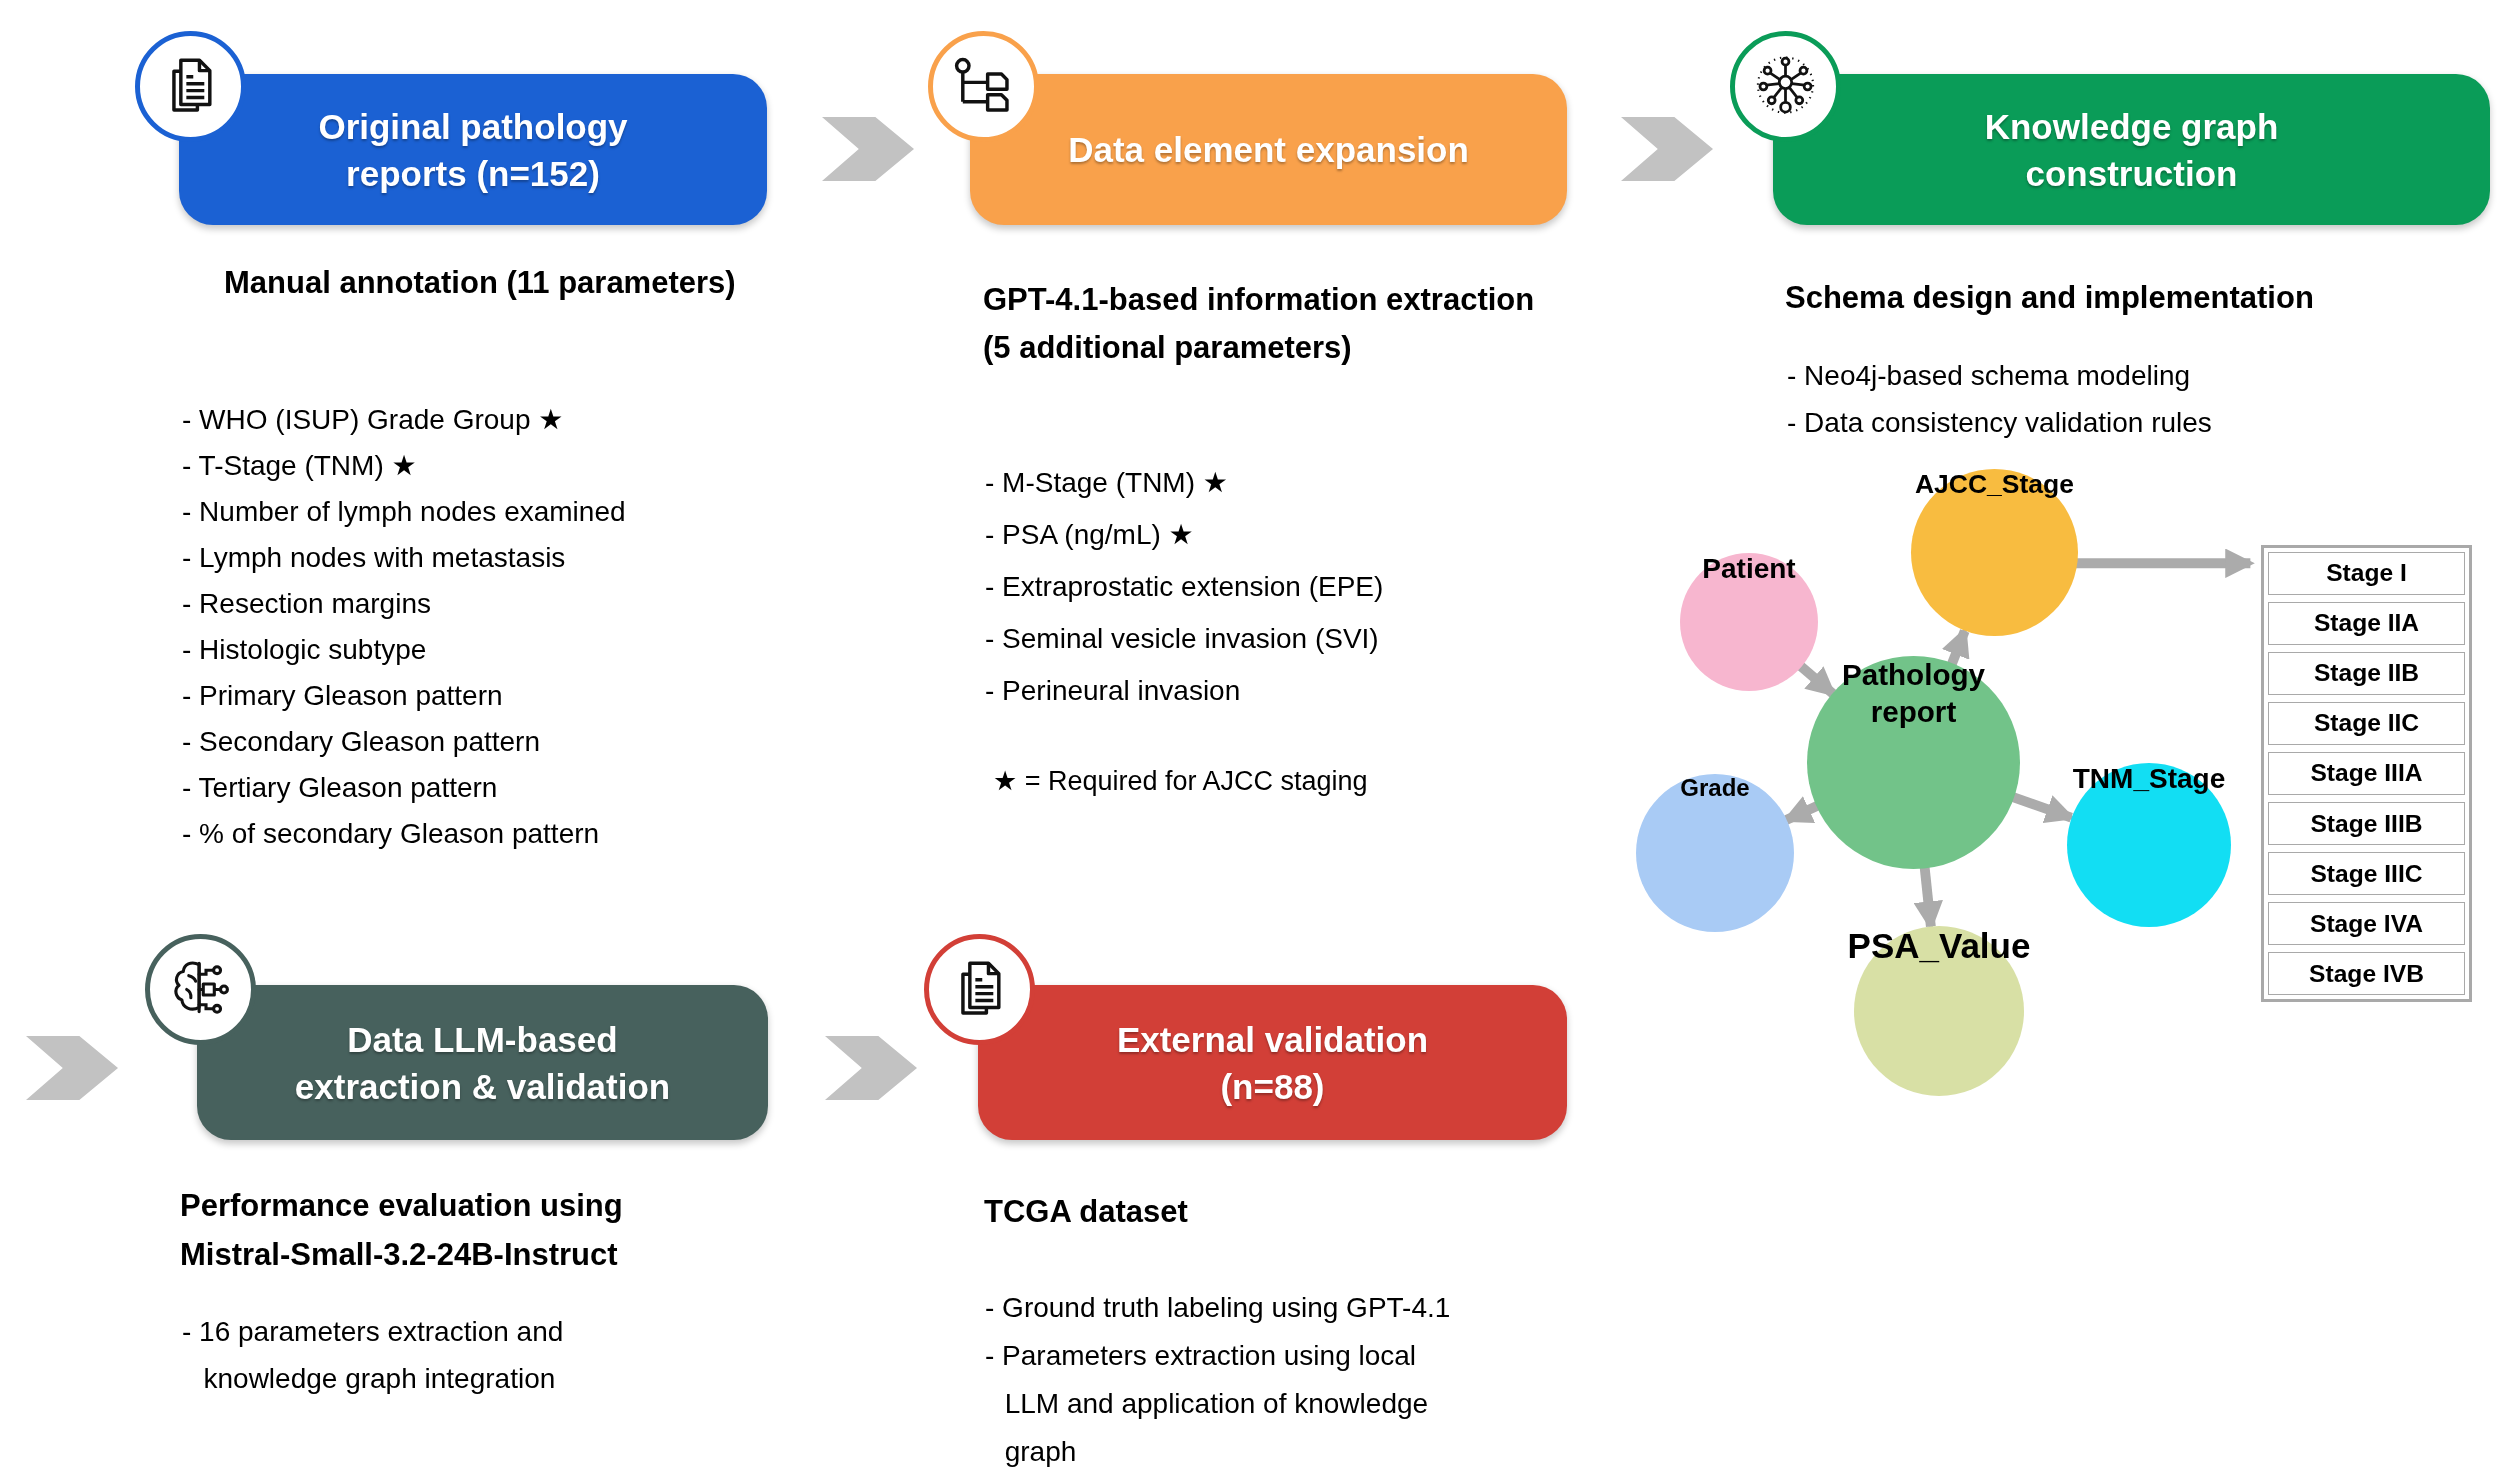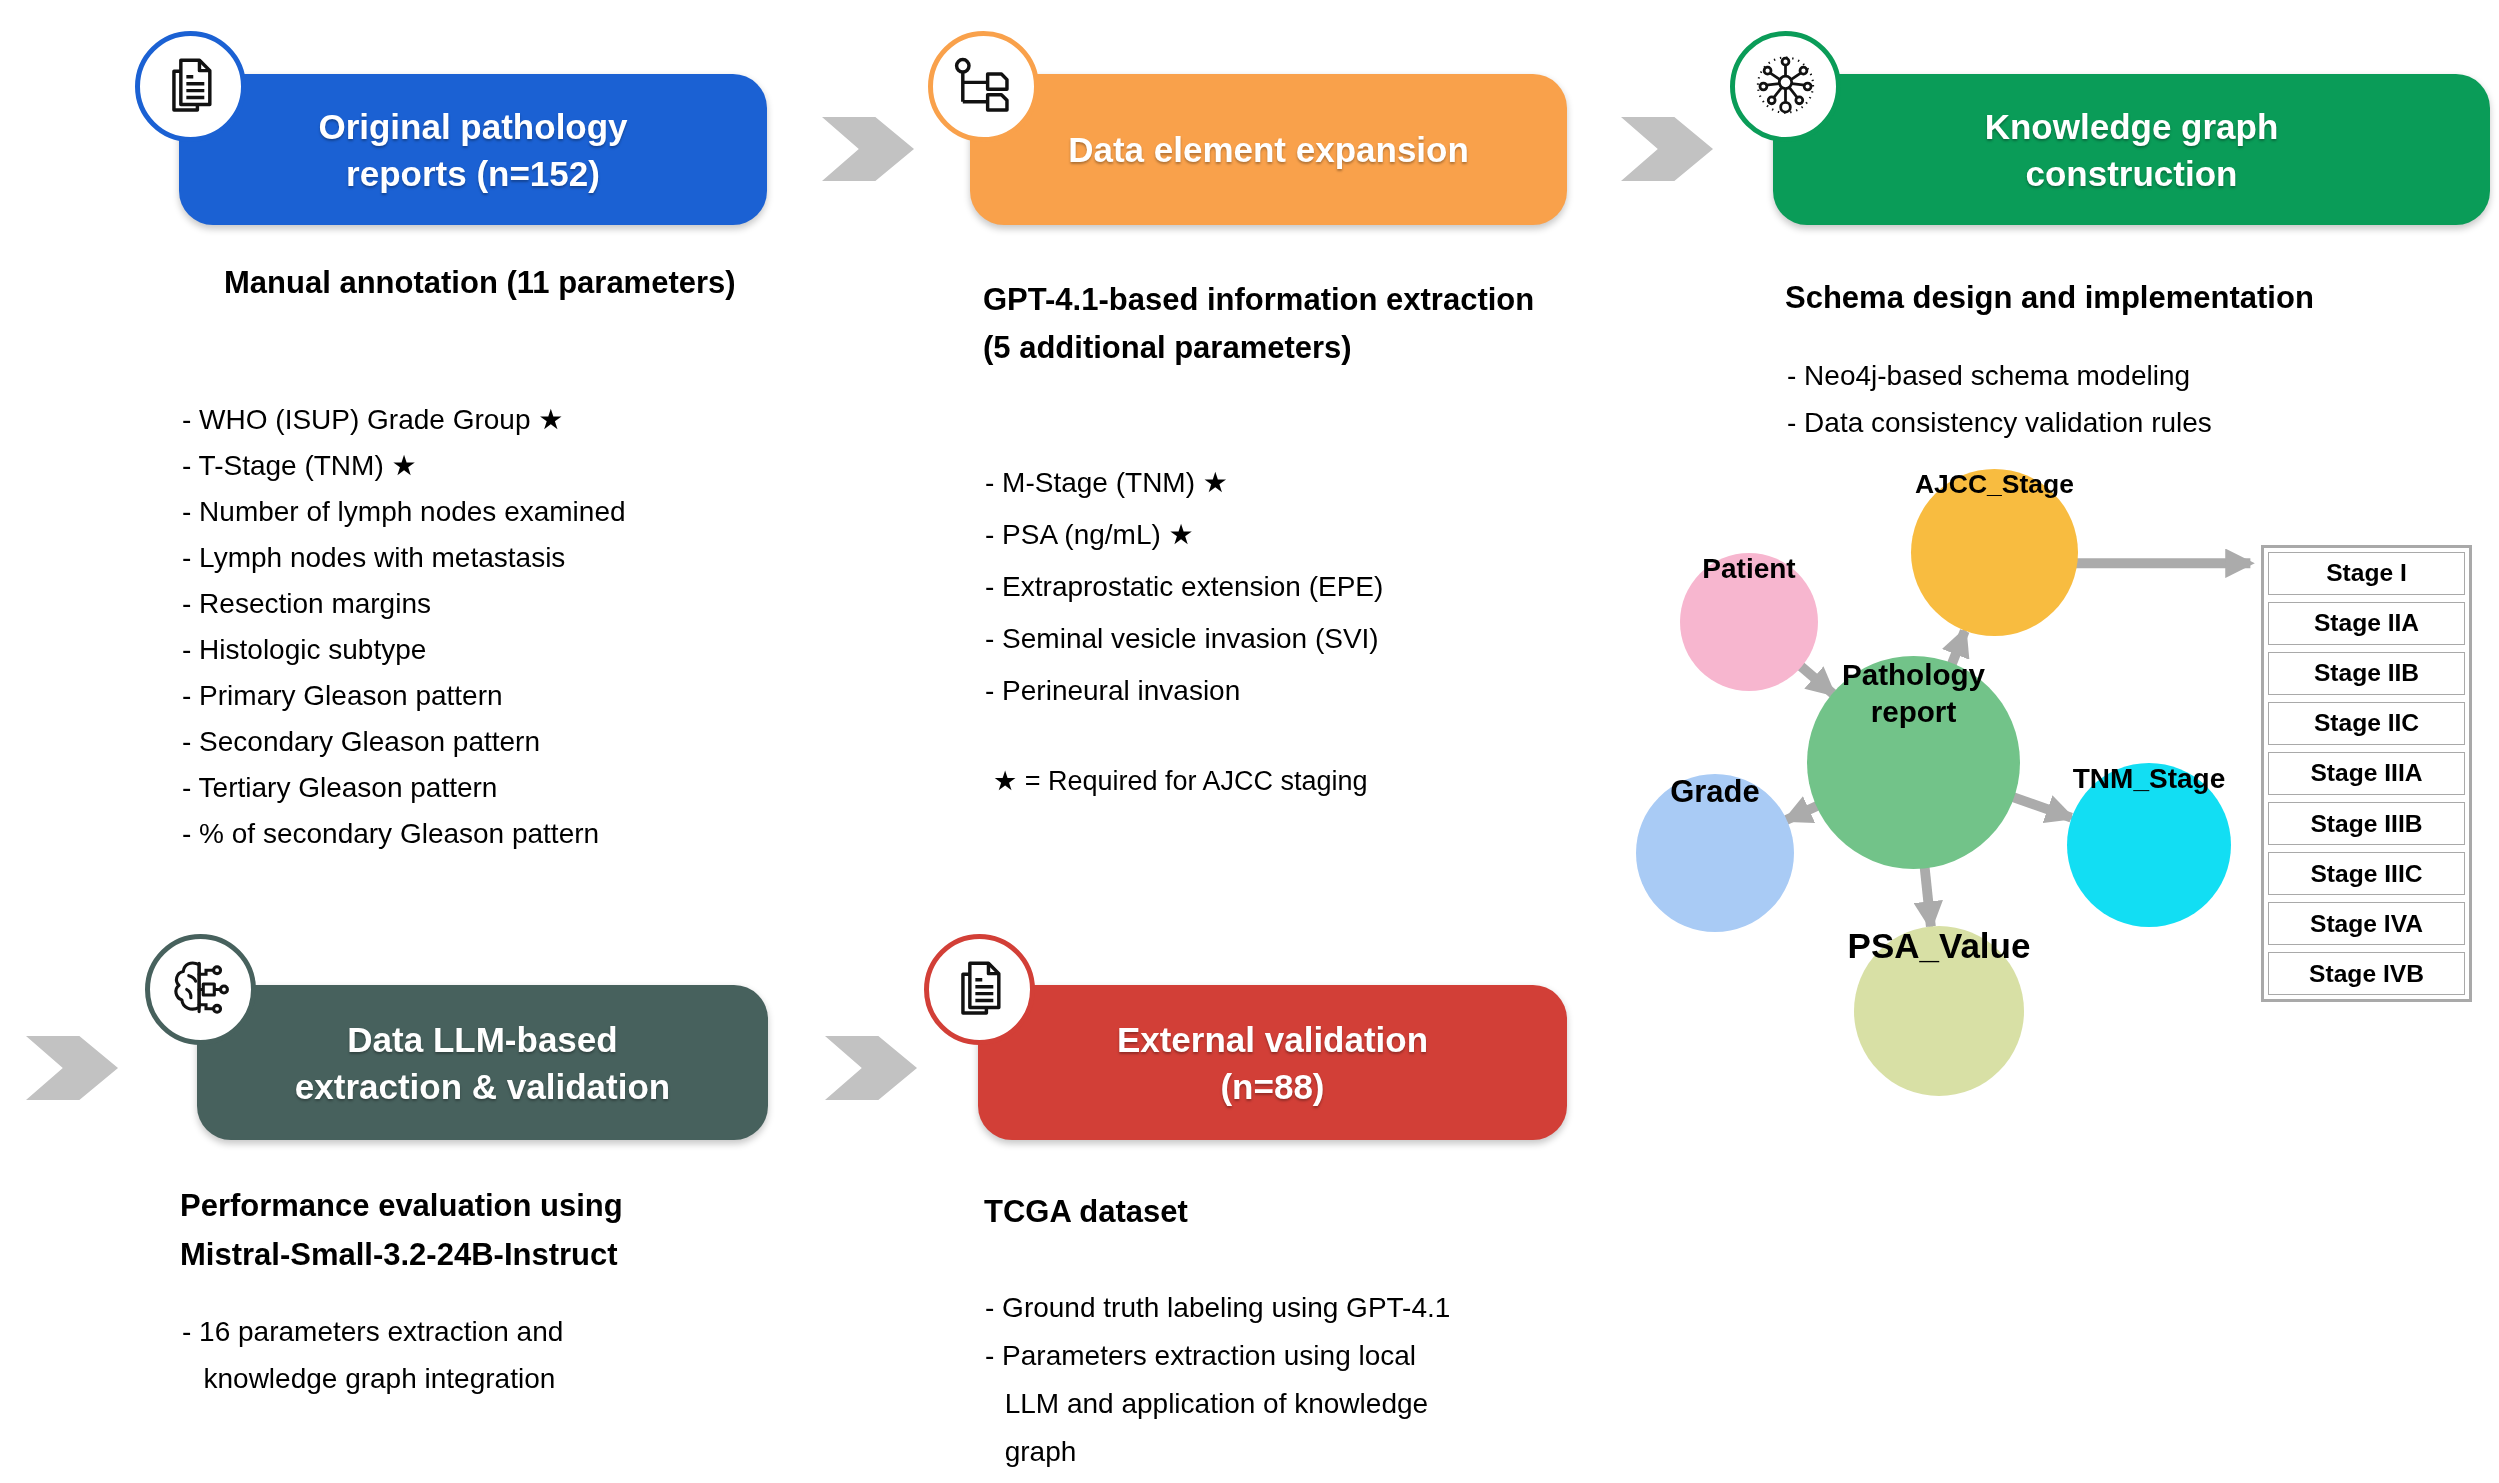--- a/index.html
+++ b/index.html
@@ -158,21 +158,21 @@
   <div class="kg-node" style="left:1680px;top:553px;width:138px;height:138px;background:#F7B6CF;font-size:28px;">
     <div>Patient</div>
   </div>
   <div class="kg-node" style="left:1911px;top:469px;width:167px;height:167px;background:#F8BC40;font-size:26.5px;">
     <div>AJCC_Stage</div>
   </div>
   <div class="kg-node" style="left:1807px;top:656px;width:213px;height:213px;background:#72C389;font-size:29.6px;line-height:37px;">
     <div>Pathology</div>
     <div>report</div>
   </div>
-  <div class="kg-node" style="left:1636px;top:774px;width:158px;height:158px;background:#A9CBF5;font-size:31px;">
+  <div class="kg-node" style="left:1636px;top:774px;width:158px;height:158px;background:#A9CBF5;font-size:24px;">
     <div>Grade</div>
   </div>
   <div class="kg-node" style="left:2067px;top:763px;width:164px;height:164px;background:#12DEF3;font-size:28px;">
     <div>TNM_Stage</div>
   </div>
   <div class="kg-node" style="left:1854px;top:926px;width:170px;height:170px;background:#D8E0A5;font-size:35px;">
     <div>PSA_Value</div>
   </div>
 
   <div class="stage-table">

